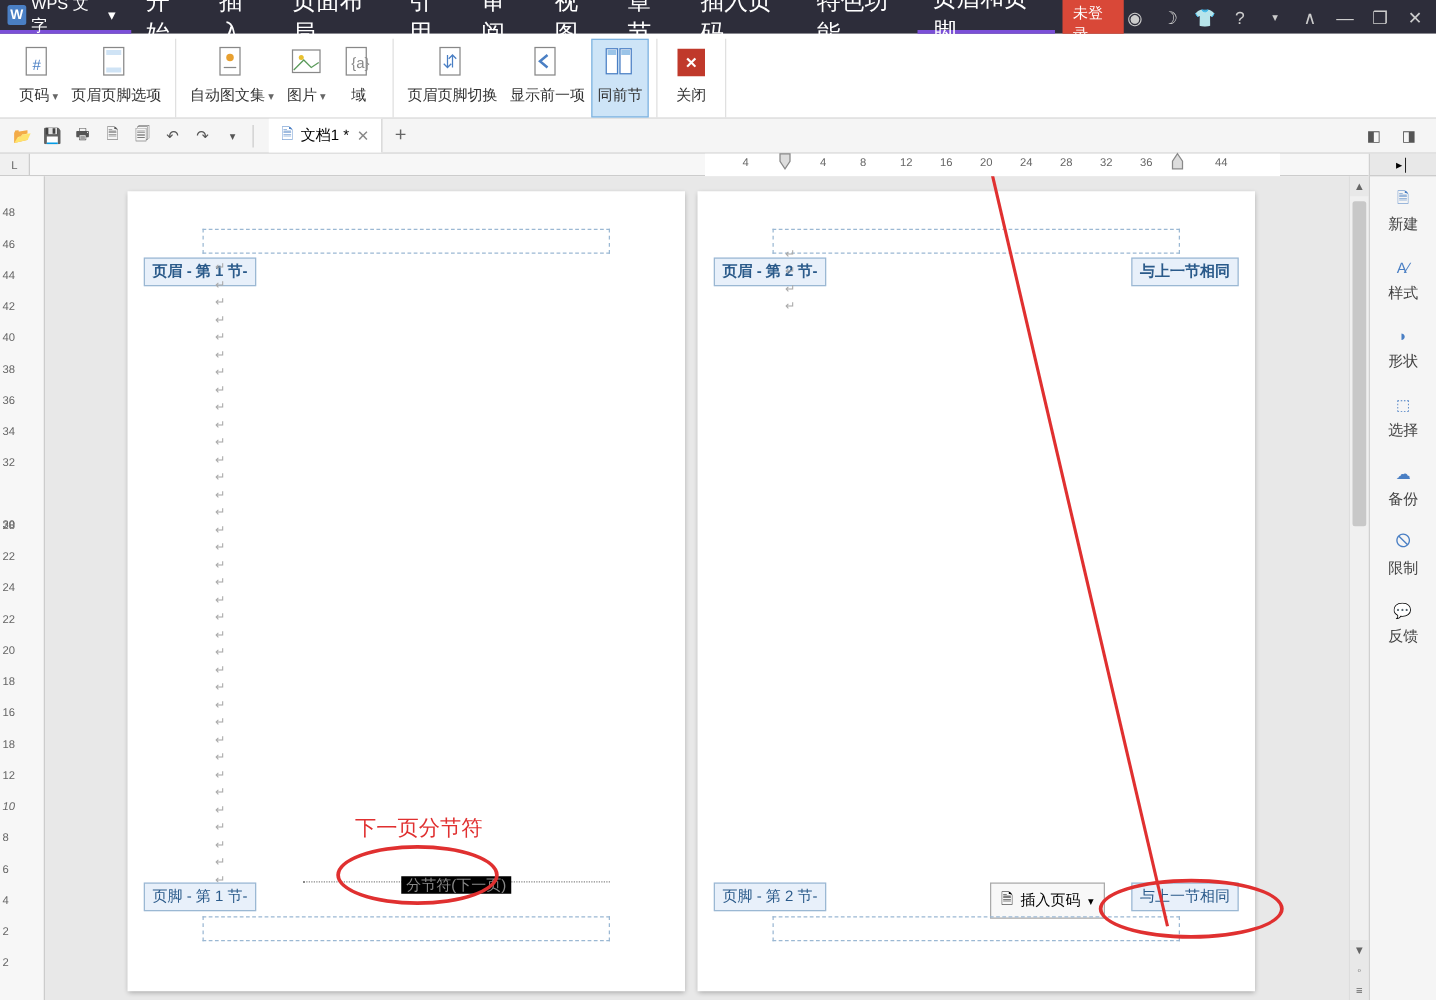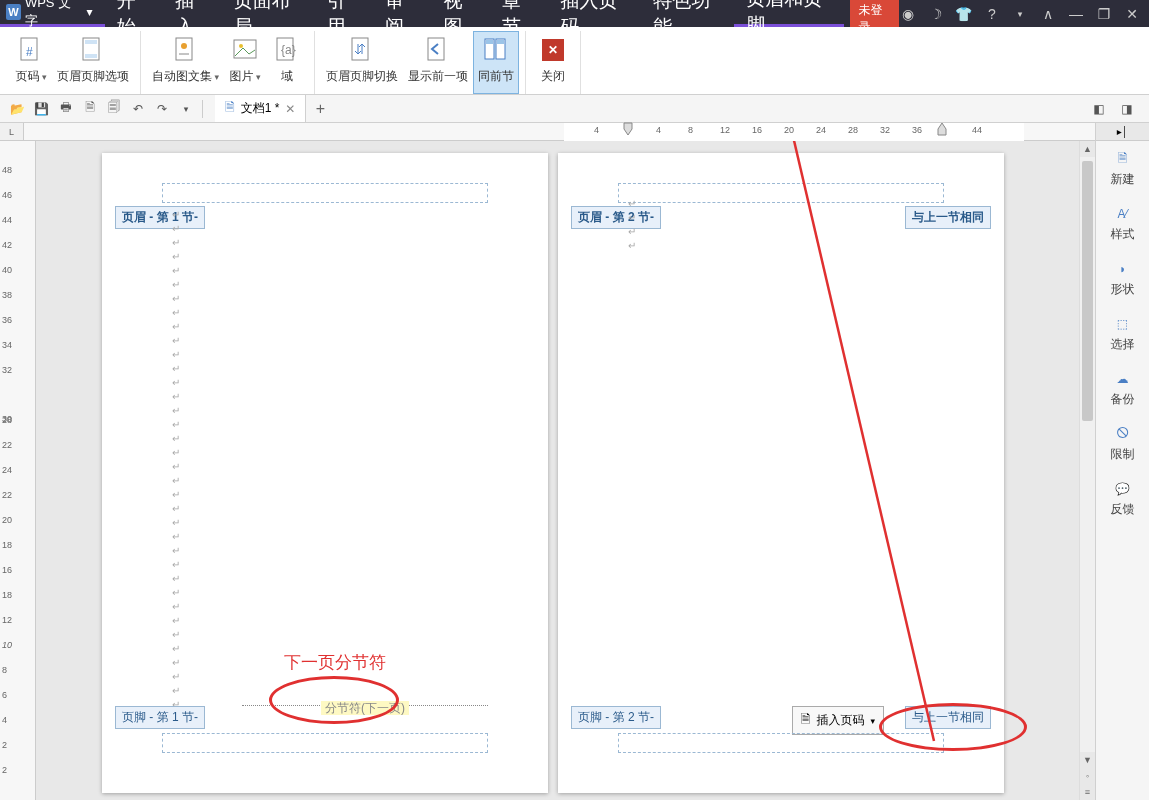--- a/index.html
+++ b/index.html
@@ -61,21 +61,21 @@
 .tag-left { left:-48px; top:22px; }
 .tag-right { right:-48px; top:22px; }
 .footer-tag-left { left:-48px; top:-28px; }
 .footer-tag-right { right:-48px; top:-28px; }
 
 .insert-pagenum { position:absolute; bottom:58px; right:120px; background:#f8f8f8; border:1px solid #aaa; padding:3px 8px; display:flex; align-items:center; gap:6px; font-size:12px;}
 
 .para-marks { position:absolute; left:70px; top:55px; font-size:10px; color:#aaa; line-height:14px;}
 .para-marks2 { position:absolute; left:70px; top:44px; font-size:10px; color:#aaa; line-height:14px;}
 .section-break { position:absolute; bottom:70px; left:140px; right:60px; border-top:1px dotted #888; font-size:9px; color:#888; text-align:center; }
-.section-break span { background:#fef9c3; position:relative; top:-6px; padding:0 4px;}
+.section-break span { background:#000000; position:relative; top:-6px; padding:0 4px;}
 
 
 .arrow-line { position:absolute; pointer-events:none; }
 .red-ellipse { position:absolute; border:3px solid #e03030; border-radius:50%; pointer-events:none; }
 .red-text { position:absolute; color:#e03030; font-size:17px; font-family: SimSun, serif; }
 
 
 .sidepanel { position:absolute; right:0; top:0; width:54px; bottom:0; background:#f5f5f5; border-left:1px solid #d0d0d0; }
 .sp-toggle { height:18px; border-bottom:1px solid #ccc; display:flex; align-items:center; justify-content:center; background:#e8e8e8; font-size:10px;}
 .sp-btn { display:flex; flex-direction:column; align-items:center; padding:8px 2px; cursor:pointer; gap:2px;}

